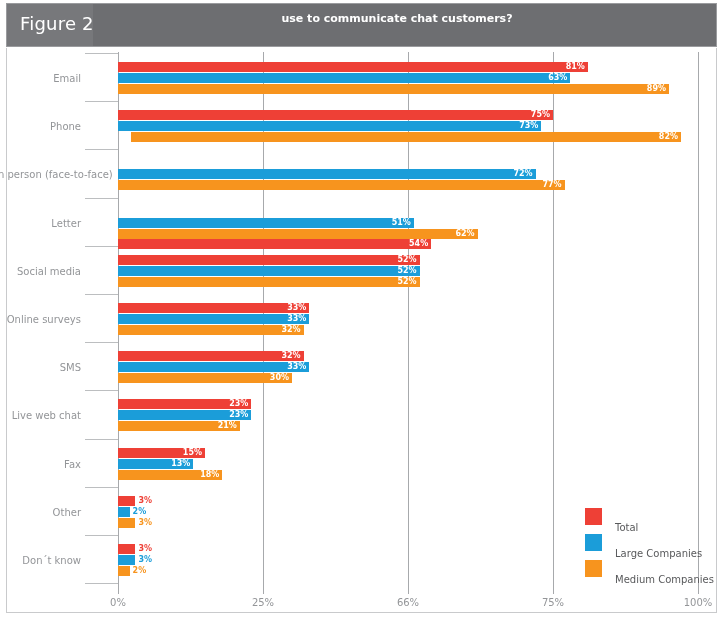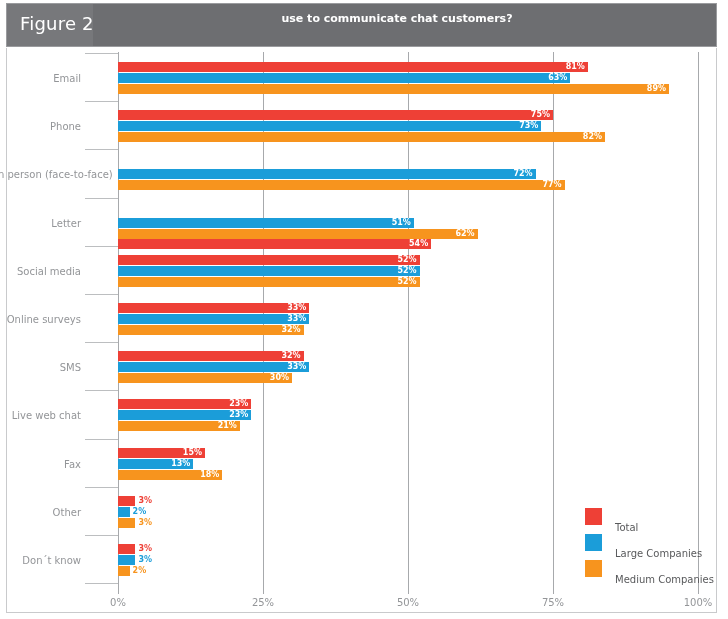--- a/index.html
+++ b/index.html
@@ -176,21 +176,21 @@
   </div>
 
   <div class="chart-frame">
     <div class="plot" id="plot">
 
     <div class="gridline axis0" style="left: 111px;"></div>
         <div class="xlabel" style="left: 111px;">0%</div>
         <div class="gridline" style="left: 256px;"></div>
         <div class="xlabel" style="left: 256px;">25%</div>
         <div class="gridline" style="left: 401px;"></div>
-        <div class="xlabel" style="left: 401px;">50%</div>
+        <div class="xlabel" style="left: 401px;">66%</div>
         <div class="gridline" style="left: 546px;"></div>
         <div class="xlabel" style="left: 546px;">75%</div>
         <div class="gridline" style="left: 691px;"></div>
         <div class="xlabel" style="left: 691px;">100%</div>
         <div class="cattick" style="top: 5px;"></div>
         <div class="catlabel" style="top: 30px;">Email</div>
         <div class="bar c-total" style="left: 111px; top: 14px; width: 469.8px;">
           <span class="vlabel">81%</span>
         </div>
         <div class="bar c-large" style="left: 111px; top: 25px; width: 452.4px;">
@@ -200,21 +200,21 @@
           <span class="vlabel">89%</span>
         </div>
         <div class="cattick" style="top: 53.2px;"></div>
         <div class="catlabel" style="top: 78.2px;">Phone</div>
         <div class="bar c-total" style="left: 111px; top: 62.2px; width: 435px;">
           <span class="vlabel">75%</span>
         </div>
         <div class="bar c-large" style="left: 111px; top: 73.2px; width: 423.4px;">
           <span class="vlabel">73%</span>
         </div>
-        <div class="bar c-medium" style="left: 111px; top: 84.2px; width: 487px;">
+        <div class="bar c-medium" style="left: 124px; top: 84.2px; width: 550px;">
           <span class="vlabel">82%</span>
         </div>
         <div class="cattick" style="top: 101.4px;"></div>
         <div class="catlabel" style="top: 126.4px;">In person (face-to-face)</div>
         <div class="bar c-large" style="left: 111px; top: 121.4px; width: 417.6px;">
           <span class="vlabel">72%</span>
         </div>
         <div class="bar c-medium" style="left: 111px; top: 132.4px; width: 446.6px;">
           <span class="vlabel">77%</span>
         </div>

